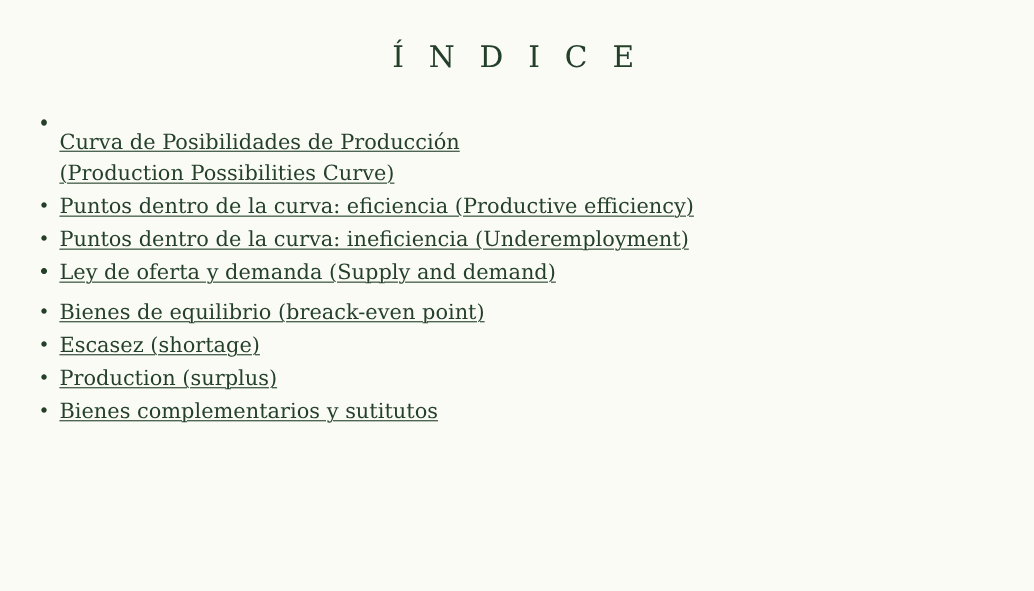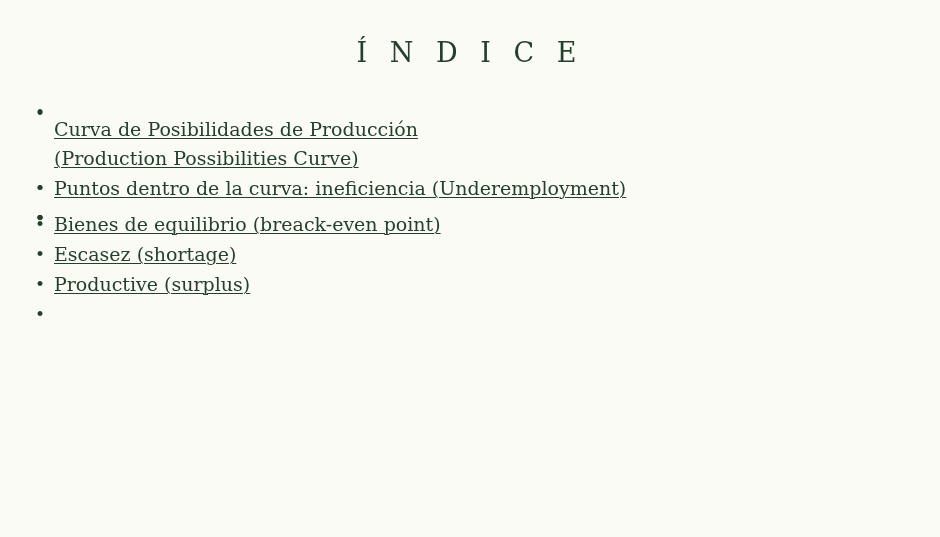--- a/index.html
+++ b/index.html
@@ -80,46 +80,49 @@
   <ul class="index-list">
     <li class="index-item">
       <span class="bullet">•</span>
     </li>
     <li class="index-item wide">
       <span class="bullet">•</span>
       <span class="txt">Curva de Posibilidades de Producción (Production Possibilities Curve) </span>
     </li>
     <li class="index-item">
       <span class="bullet">•</span>
+      <span class="txt">Puntos dentro de la curva: eficiencia (Productive efficiency)</span>
     </li>
     <li class="index-item">
       <span class="bullet">•</span>
       <span class="txt">Puntos dentro de la curva: ineficiencia (Underemployment)</span>
     </li>
     <li class="index-item">
       <span class="bullet">•</span>
     </li>
     <li class="index-item">
       <span class="bullet">•</span>
     </li>
     <li class="index-item wide">
       <span class="bullet">•</span>
     </li>
     <li class="index-item">
       <span class="bullet">•</span>
+      <span class="txt">Ley de oferta y demanda (Supply and demand)</span>
     </li>
     <li class="index-item gap-before">
       <span class="bullet">•</span>
       <span class="txt">Bienes de equilibrio (breack-even point)</span>
     </li>
     <li class="index-item">
       <span class="bullet">•</span>
       <span class="txt">Escasez (shortage)</span>
     </li>
     <li class="index-item">
       <span class="bullet">•</span>
-      <span class="txt">Productive (surplus)</span>
+      <span class="txt">Production (surplus)</span>
     </li>
     <li class="index-item">
       <span class="bullet">•</span>
+      <span class="txt">Bienes complementarios y sutitutos</span>
     </li>
   </ul>
 </div>
 
 </body></html>

